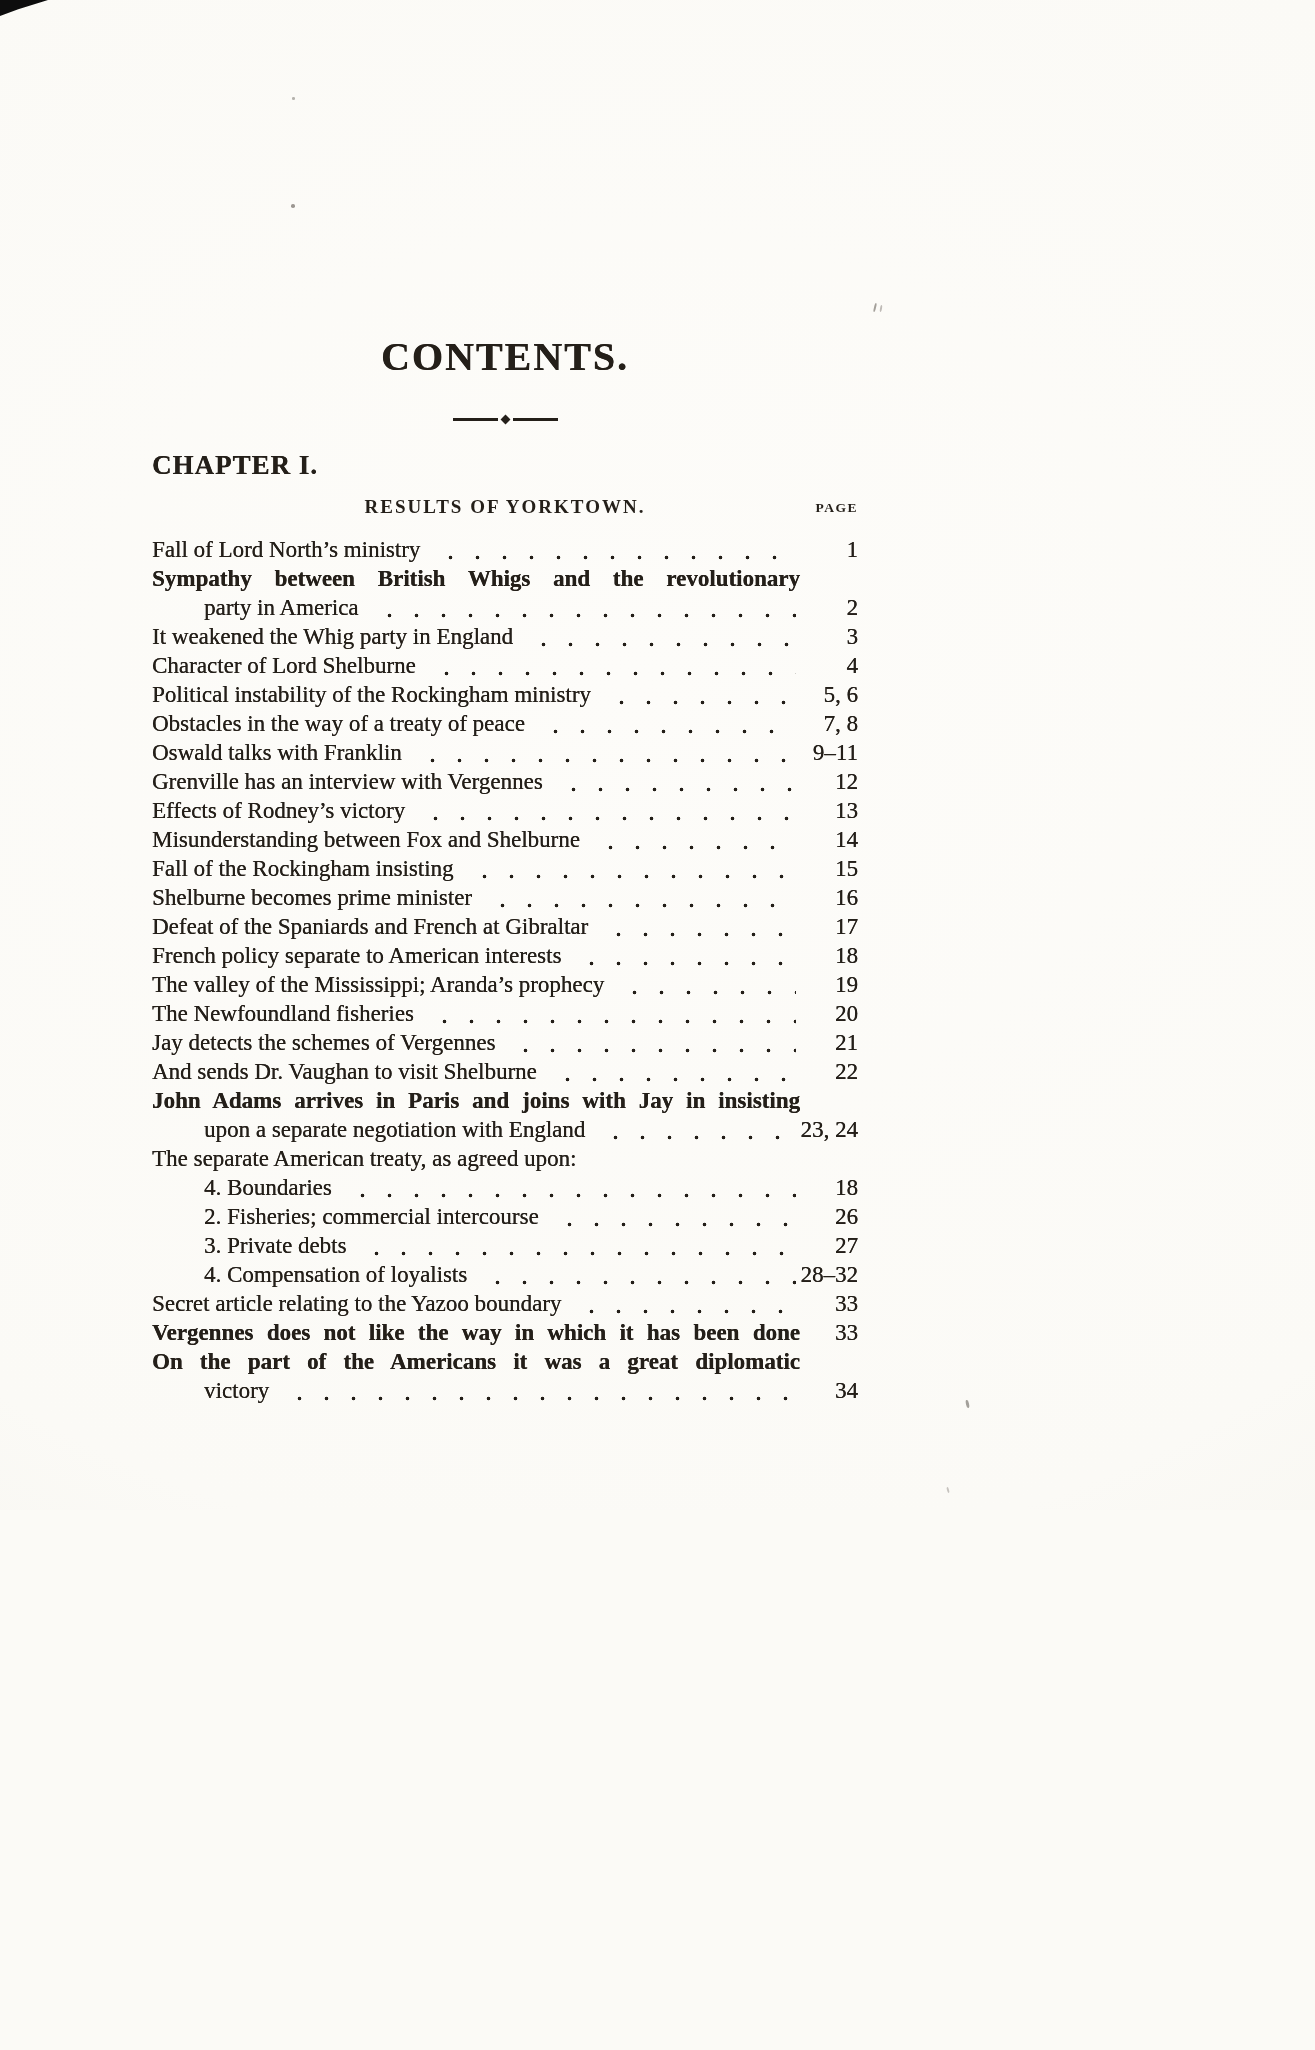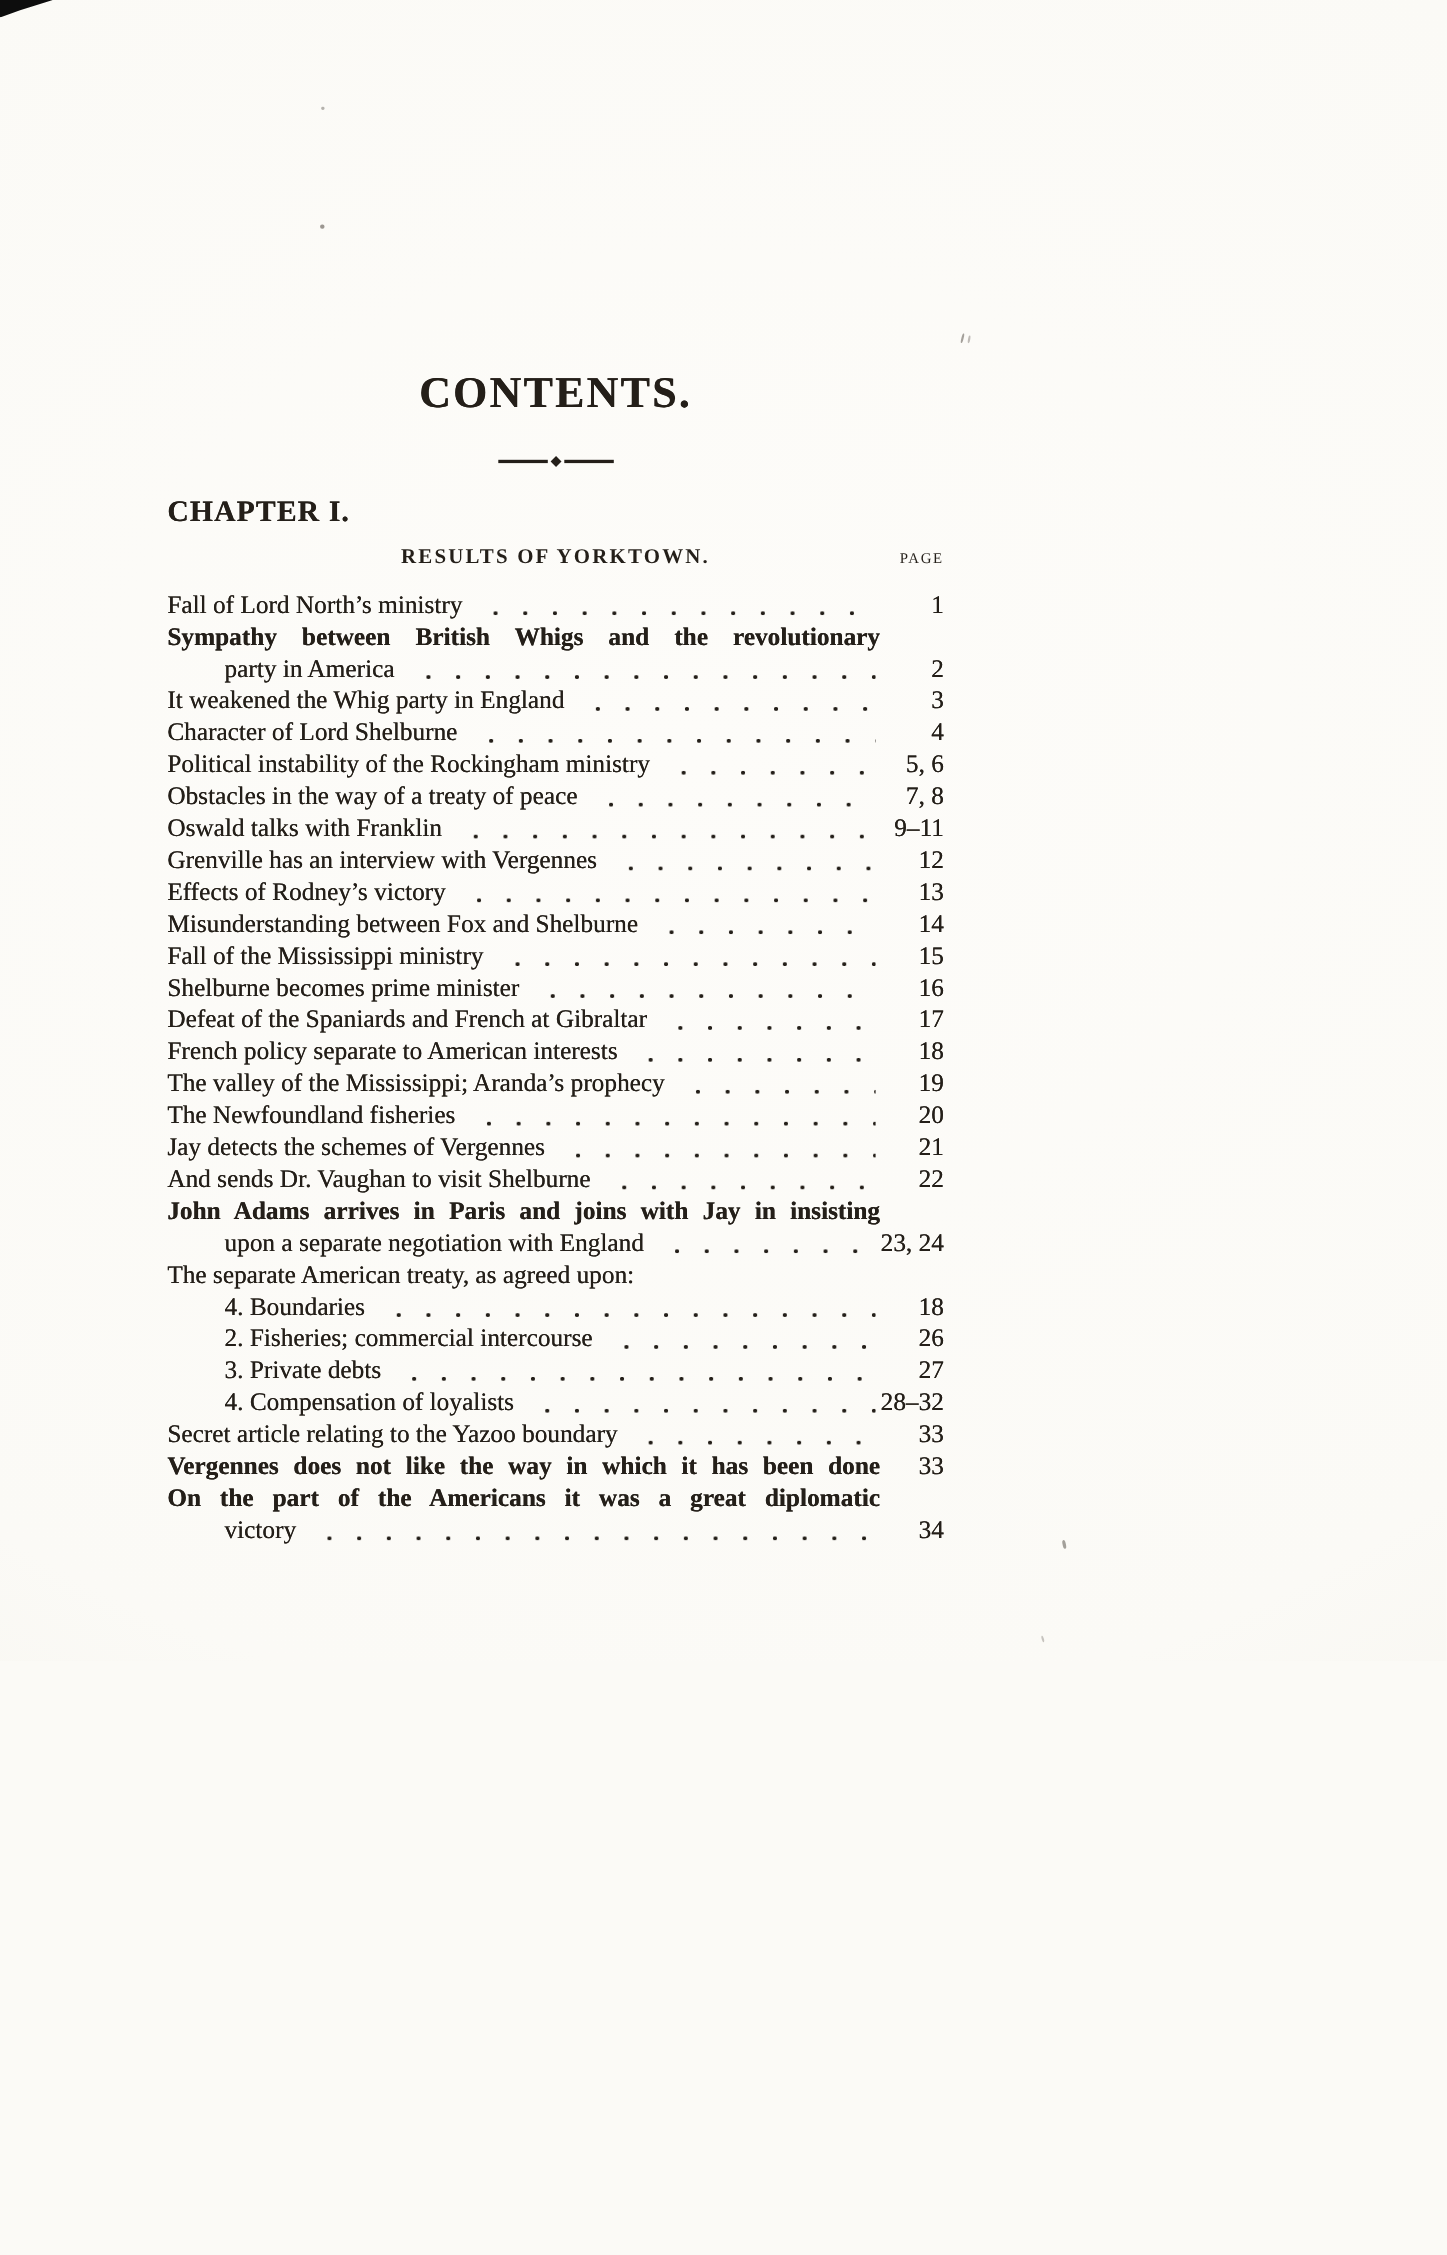--- a/index.html
+++ b/index.html
@@ -55,21 +55,21 @@
     line-height:31px;
     text-shadow:0.25px 0 0 currentColor;
   }
   .section-row{position:relative;margin-top:13px;height:26px;}
   .section{
     display:block;text-align:center;
     font-size:19px;font-weight:700;letter-spacing:2px;line-height:26px;
   }
   .page-label{
     position:absolute;right:0;bottom:4px;
-    font-size:13.5px;font-weight:400;letter-spacing:1.5px;padding-left:29px;
+    font-size:13.5px;font-weight:700;letter-spacing:1.5px;padding-left:29px;
   }
 
   .toc-list{margin-top:15px;font-size:23px;}
   .toc-line{
     display:flex;align-items:flex-end;
     line-height:29px;
     text-shadow:0.2px 0 0 currentColor;
   }
   .toc-text{white-space:nowrap;}
   .leader{
@@ -169,21 +169,21 @@
     <span class="toc-text">Effects of Rodney’s victory</span>
     <span class="leader"></span>
     <span class="toc-page">13</span>
   </div>
         <div class="toc-line">
     <span class="toc-text">Misunderstanding between Fox and Shelburne</span>
     <span class="leader"></span>
     <span class="toc-page">14</span>
   </div>
         <div class="toc-line">
-    <span class="toc-text">Fall of the Mississippi ministry</span>
+    <span class="toc-text">Fall of the Rockingham insisting</span>
     <span class="leader"></span>
     <span class="toc-page">15</span>
   </div>
         <div class="toc-line">
     <span class="toc-text">Shelburne becomes prime minister</span>
     <span class="leader"></span>
     <span class="toc-page">16</span>
   </div>
         <div class="toc-line">
     <span class="toc-text">Defeat of the Spaniards and French at Gibraltar</span>

